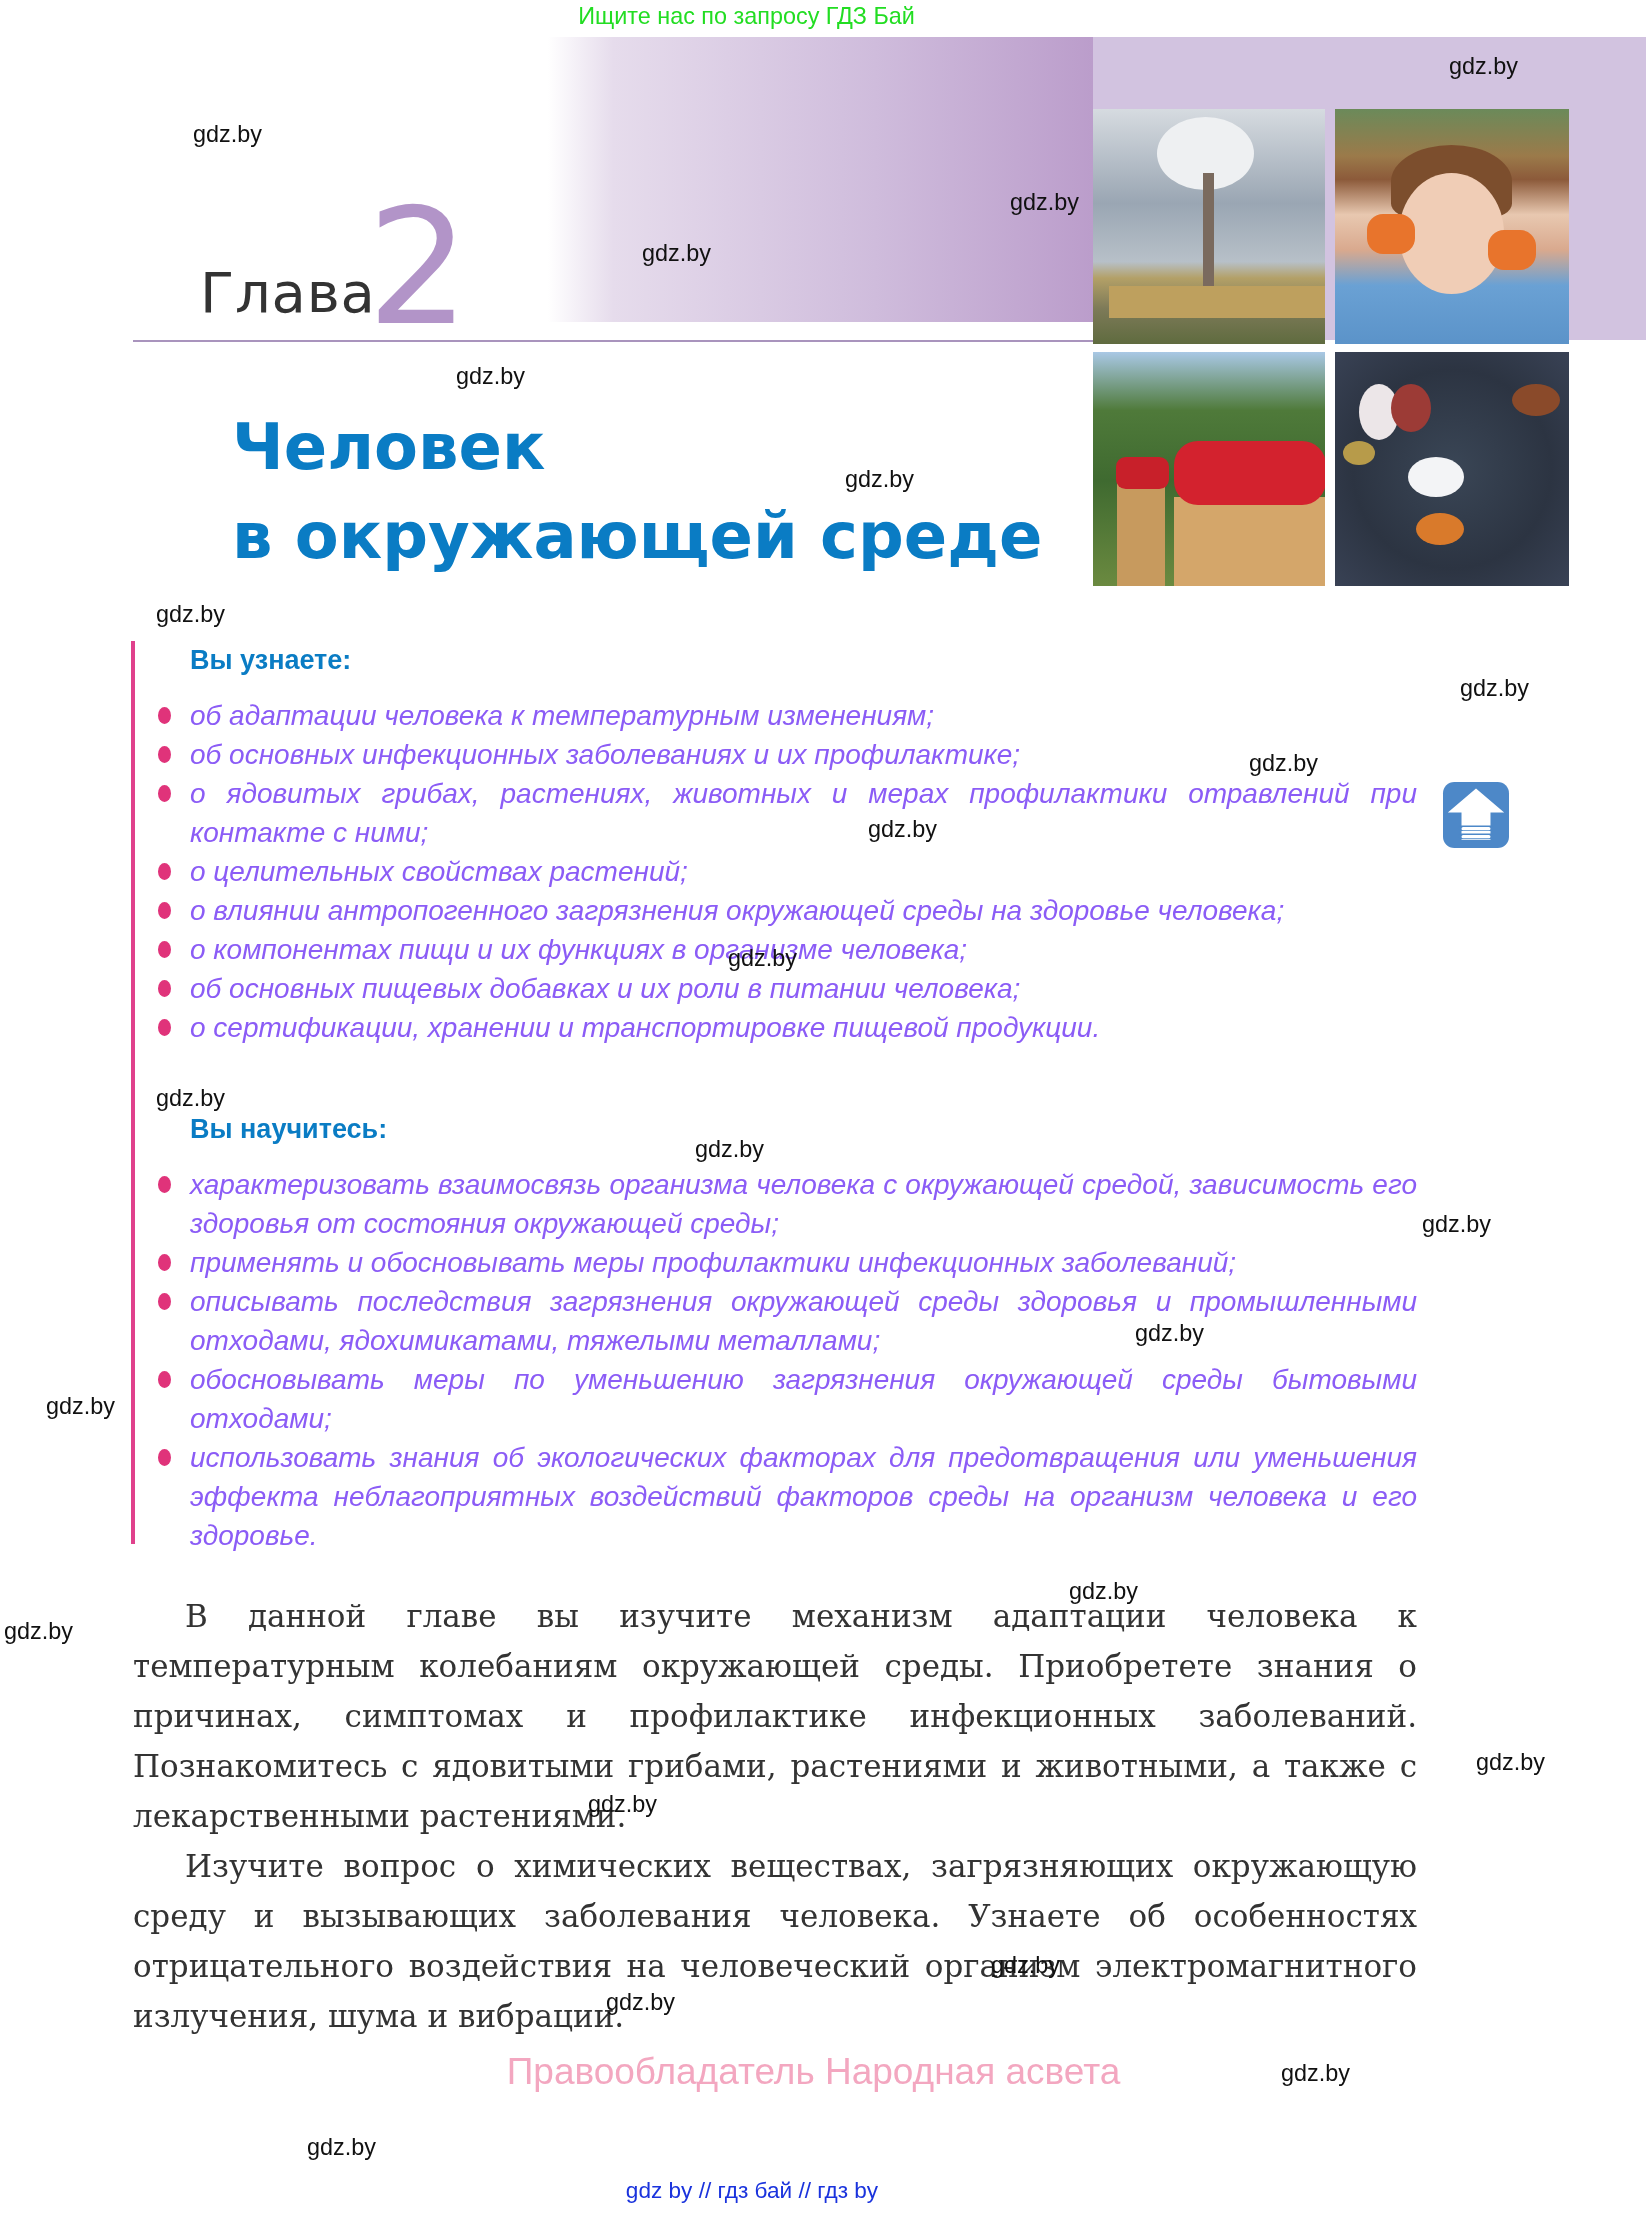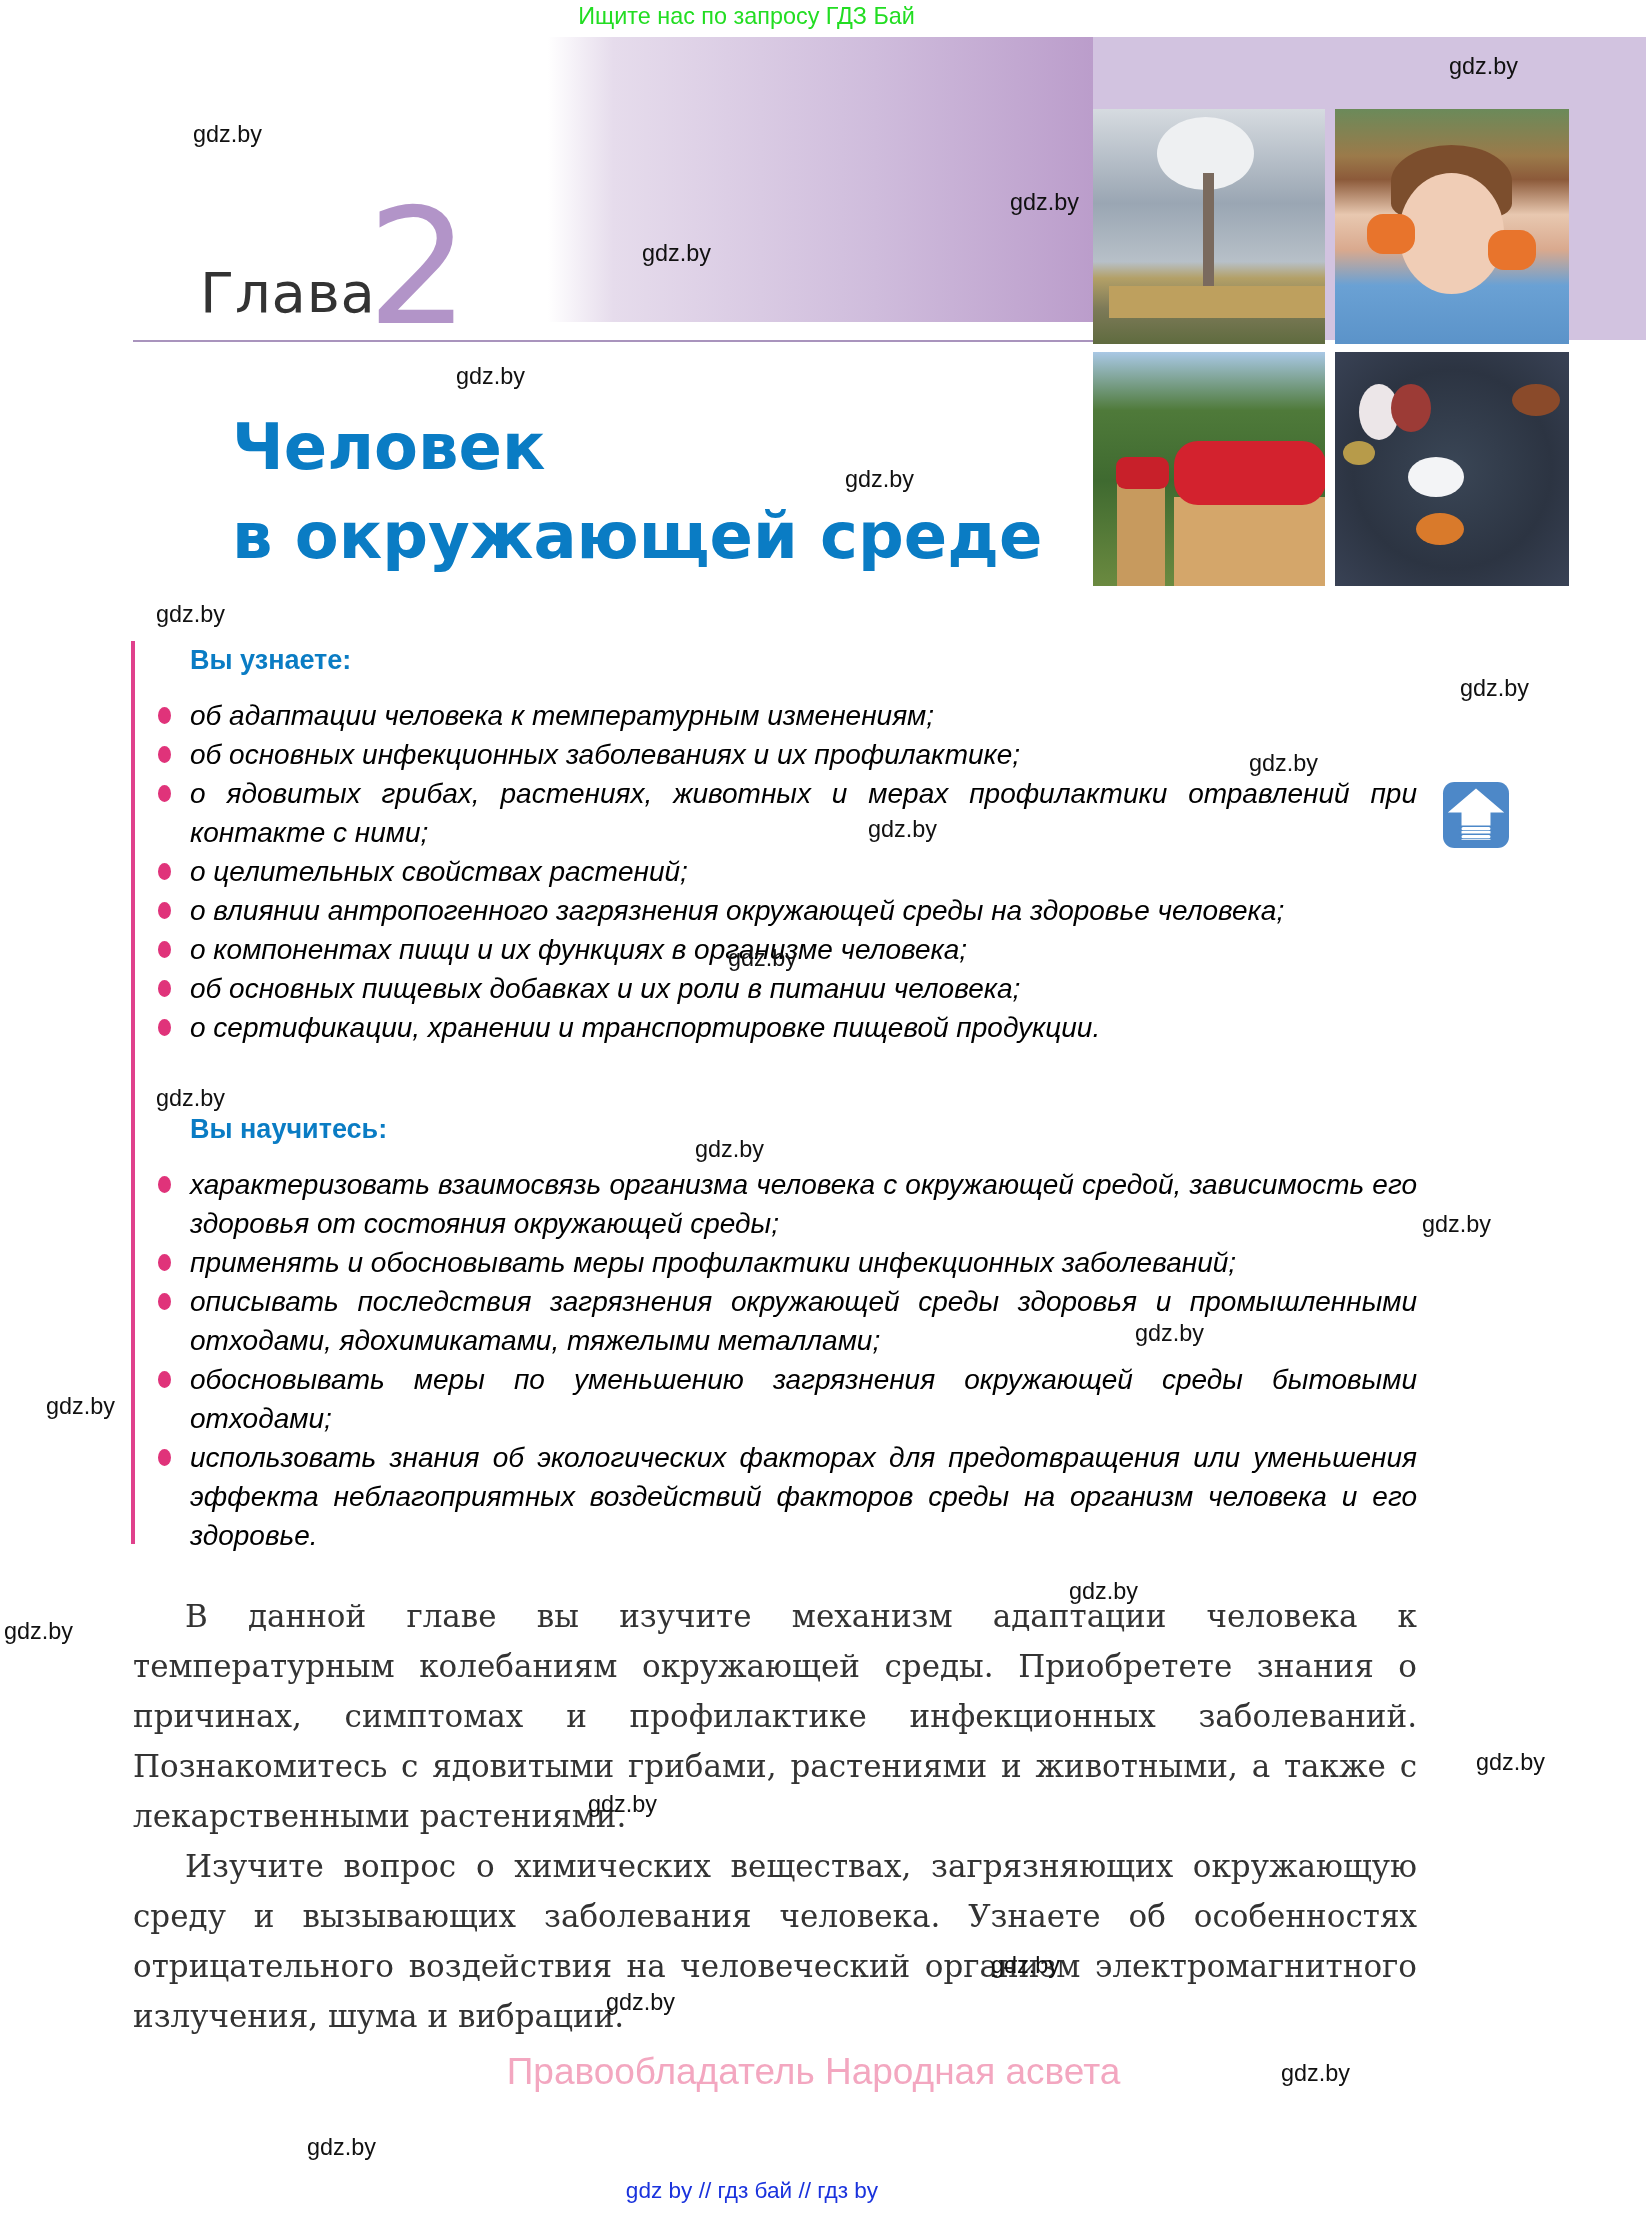--- a/index.html
+++ b/index.html
@@ -30,21 +30,21 @@
   .p4 { left:1335px; top:352px; width:234px; height:234px; background:radial-gradient(circle at 50% 50%,#3a4656 0%,#2c3442 60%,#394255 100%); }
   .p4 .s1 { position:absolute; left:24px; top:32px; width:40px; height:56px; border-radius:50%; background:#ece6e8; }
   .p4 .s2 { position:absolute; left:56px; top:32px; width:40px; height:48px; border-radius:50%; background:#9c3b36; }
   .p4 .s3 { position:absolute; left:73px; top:105px; width:56px; height:40px; border-radius:50%; background:#f3f4f6; }
   .p4 .s4 { position:absolute; left:81px; top:161px; width:48px; height:32px; border-radius:50%; background:#d97a2b; }
   .p4 .s5 { position:absolute; left:8px; top:89px; width:32px; height:24px; border-radius:50%; background:#b79b4a; }
   .p4 .s6 { position:absolute; left:177px; top:32px; width:48px; height:32px; border-radius:50%; background:#8a4a2a; }
   .learn-box { left:131px; top:641px; width:4px; height:903px; background:#e0418c; }
   .section-head { color:#0a7cc4; font-weight:bold; font-size:27px; font-family:"Liberation Sans", sans-serif; }
   .bullet-list { left:156px; width:1261px; }
-  .bullet { position:relative; padding-left:34px; font-style:italic; color:#000000; font-size:28px; line-height:39px; text-align:justify; font-family:"Liberation Sans", sans-serif; }
+  .bullet { position:relative; padding-left:34px; font-style:italic; color:#8b5cf6; font-size:28px; line-height:39px; text-align:justify; font-family:"Liberation Sans", sans-serif; }
   .bullet .dot { position:absolute; left:1.6px; top:10.5px; width:13.7px; height:17.7px; border-radius:50%; background:#e0337a; }
   .body-text { left:133px; top:1591px; width:1284px; font-family:"DejaVu Serif", serif; font-size:31px; line-height:50px; color:#333333; text-align:justify; }
   .body-text p { text-indent:52px; }
   .nav-icon { left:1443px; top:782px; width:66px; height:66px; border-radius:11.3px; background:#4d88c8; }
   .nav-icon svg { width:66px; height:66px; display:block; }
   .wm { font-family:"Liberation Sans", sans-serif; font-size:23.4px; color:#111111; }
   .copyright { left:0; width:1627px; top:2051px; text-align:center; color:#f3a7c0; font-size:37px; font-family:"Liberation Sans", sans-serif; }
   .footer-links { left:0; width:1504px; top:2178px; text-align:center; color:#1a33dd; font-size:22.6px; font-family:"Liberation Sans", sans-serif; }
 </style>
 </head>

